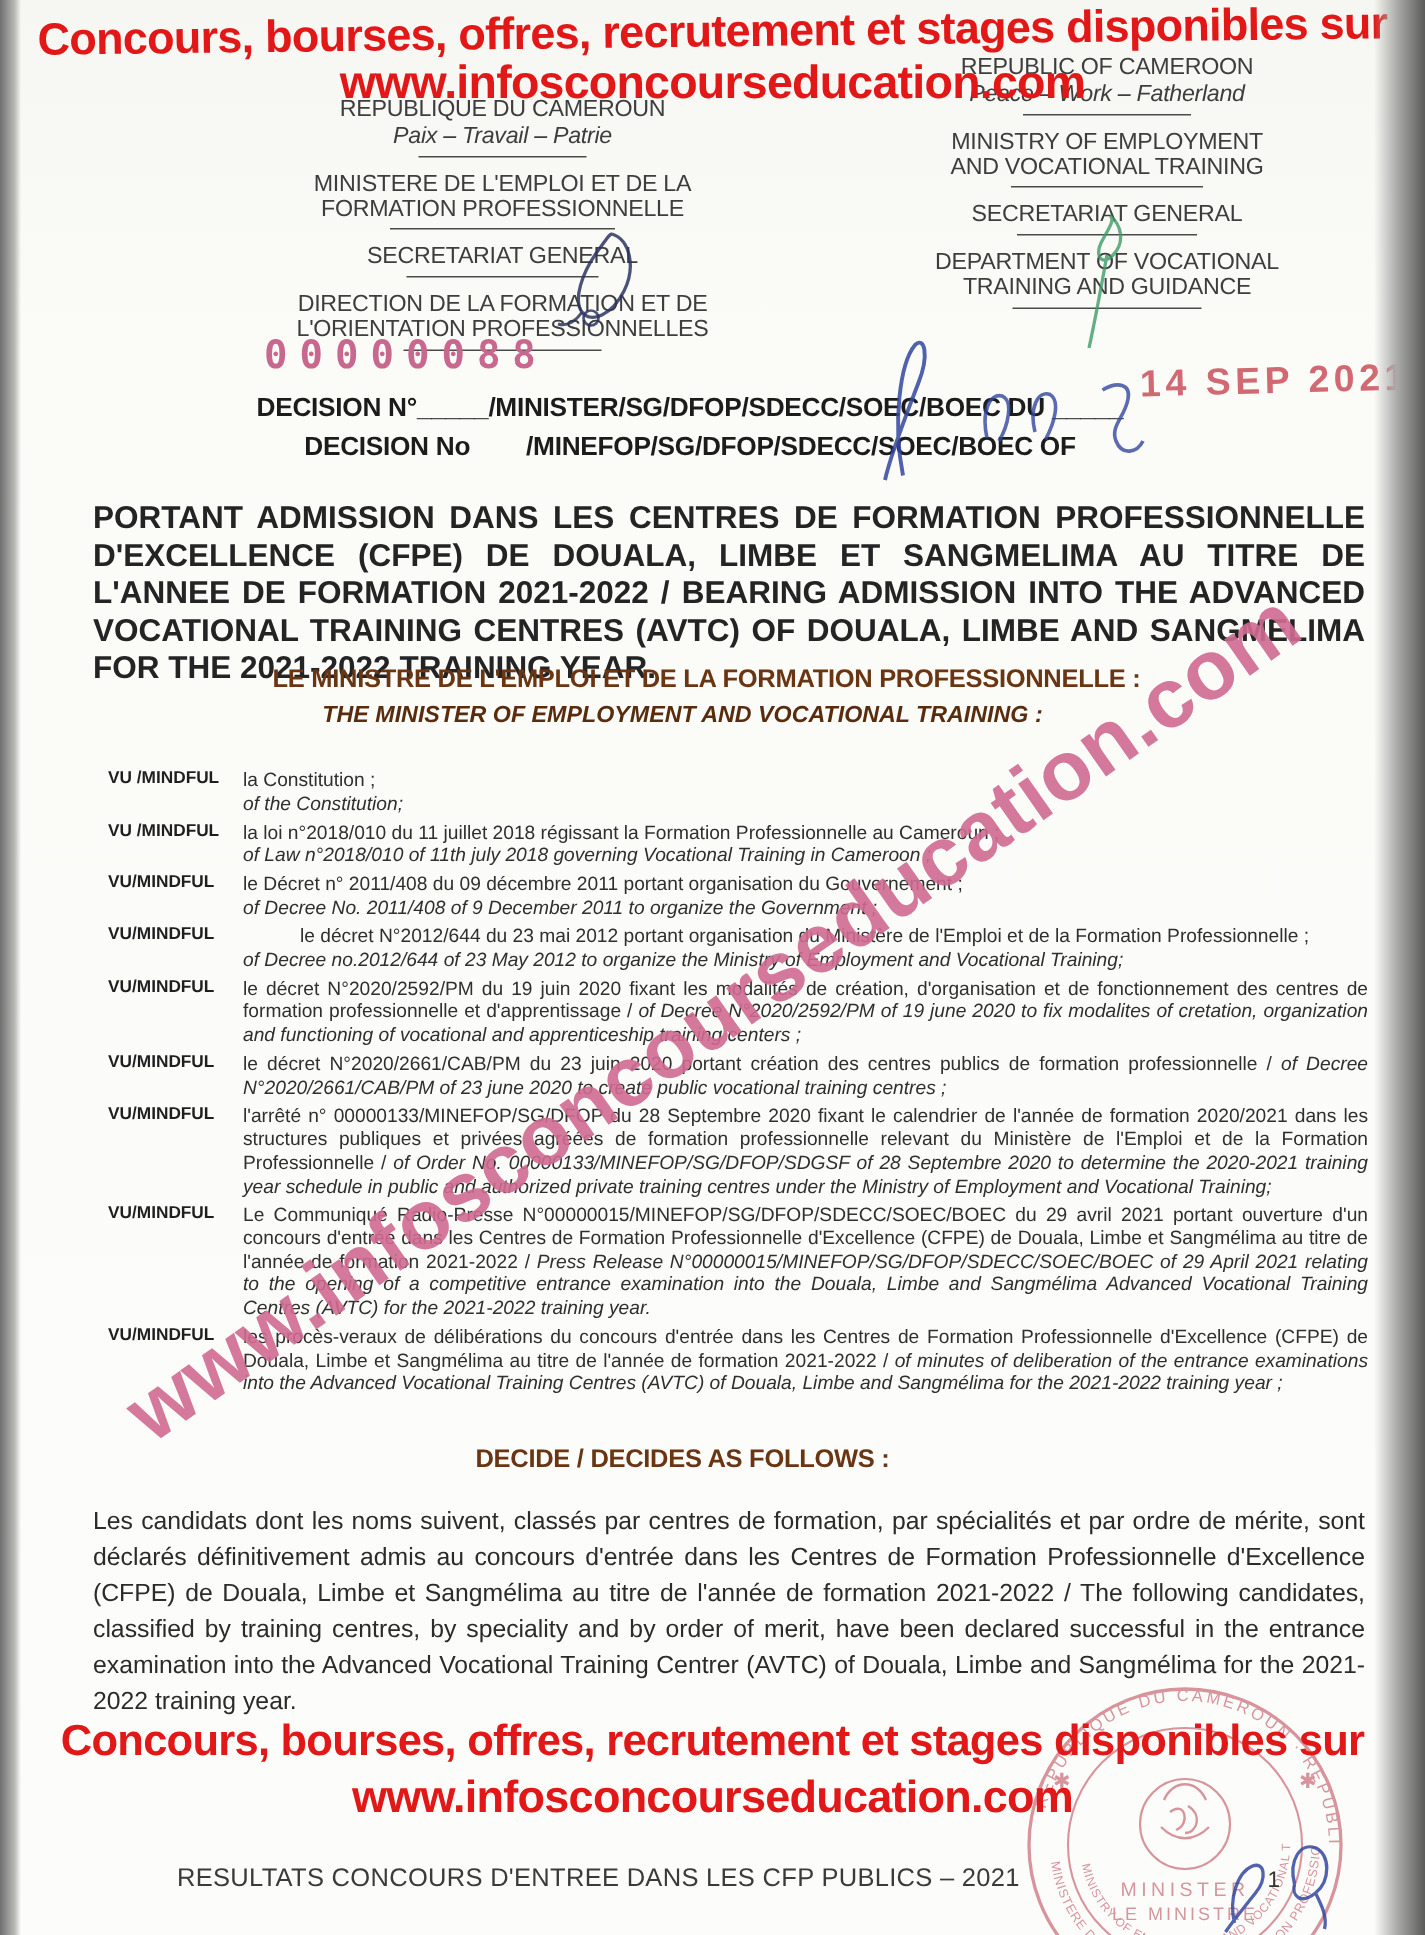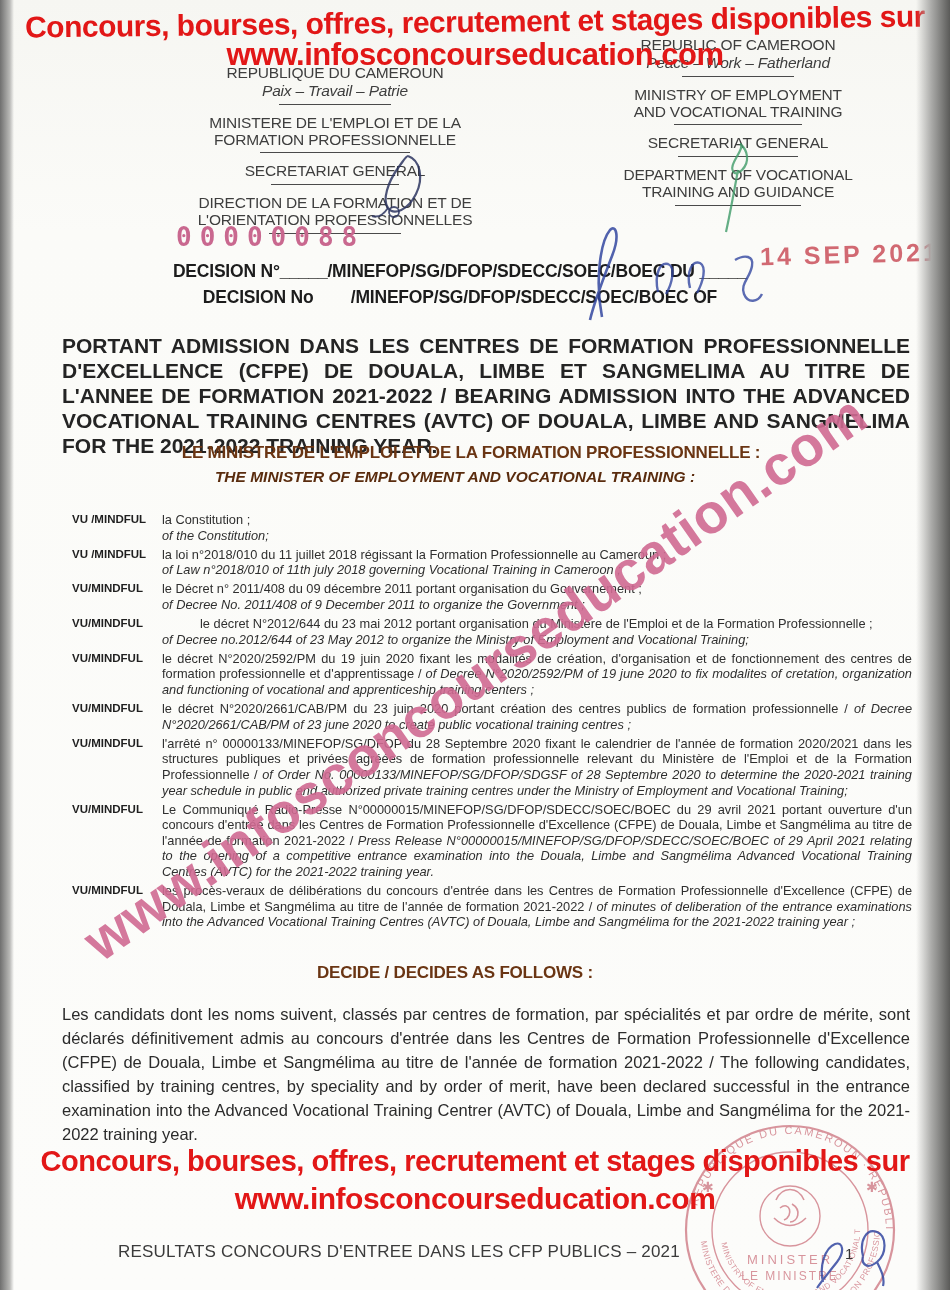--- a/index.html
+++ b/index.html
@@ -86,21 +86,21 @@
     <div style="margin-top:6px">SECRETARIAT GENERAL</div>
     <hr class="rule" style="width:120px">
     <div style="width:250px;margin:8px auto 0">DEPARTMENT OF VOCATIONAL TRAINING AND GUIDANCE</div>
     <hr class="rule" style="width:126px">
   </div>
 
   <div class="stamp-num">00000088</div>
   <div class="date-stamp">14 SEP 2021</div>
 
   <div class="decision">
-    <div>DECISION N°_____/MINEFOP/SG/DFOP/SDECC/SOEC/BOEC DU _____</div>
+    <div>DECISION N°_____/MINISTER/SG/DFOP/SDECC/SOEC/BOEC DU _____</div>
     <div>DECISION No&nbsp;&nbsp;&nbsp;&nbsp;&nbsp;&nbsp;&nbsp;&nbsp;/MINEFOP/SG/DFOP/SDECC/SOEC/BOEC OF</div>
   </div>
 
   <svg class="inkwrap" style="left:530px;top:222px" width="280" height="105">
     <path d="M72,95 C65,60 70,20 80,8 C86,2 90,14 82,34 C74,55 64,80 60,98" fill="none" stroke="#3347a0" stroke-width="2.6" opacity="0.85"></path>
     <path d="M128,70 C124,52 130,40 138,42 C146,45 142,62 136,72 M160,66 C156,50 162,38 170,41 C177,45 173,60 167,71" fill="none" stroke="#3347a0" stroke-width="2.4" opacity="0.8"></path>
     <path d="M205,38 C215,32 224,34 222,44 C220,56 210,62 214,72 C218,82 228,80 232,72" fill="none" stroke="#3347a0" stroke-width="2.4" opacity="0.8"></path>
   </svg>
 
   <div class="subject">PORTANT ADMISSION DANS LES CENTRES DE FORMATION PROFESSIONNELLE D'EXCELLENCE (CFPE) DE DOUALA, LIMBE ET SANGMELIMA AU TITRE DE L'ANNEE DE FORMATION 2021-2022 / BEARING ADMISSION INTO THE ADVANCED VOCATIONAL TRAINING CENTRES (AVTC) OF DOUALA, LIMBE AND SANGMELIMA FOR THE 2021-2022 TRAINING YEAR.</div>

